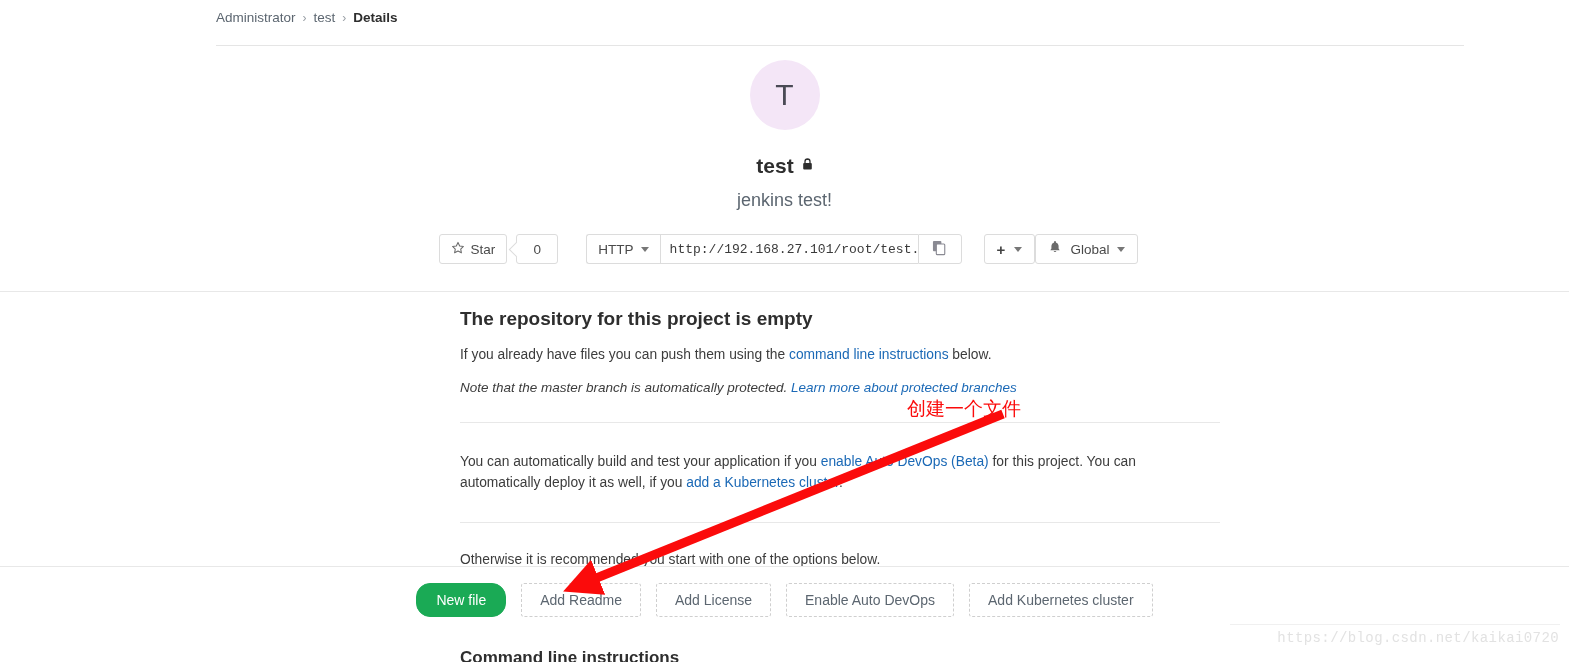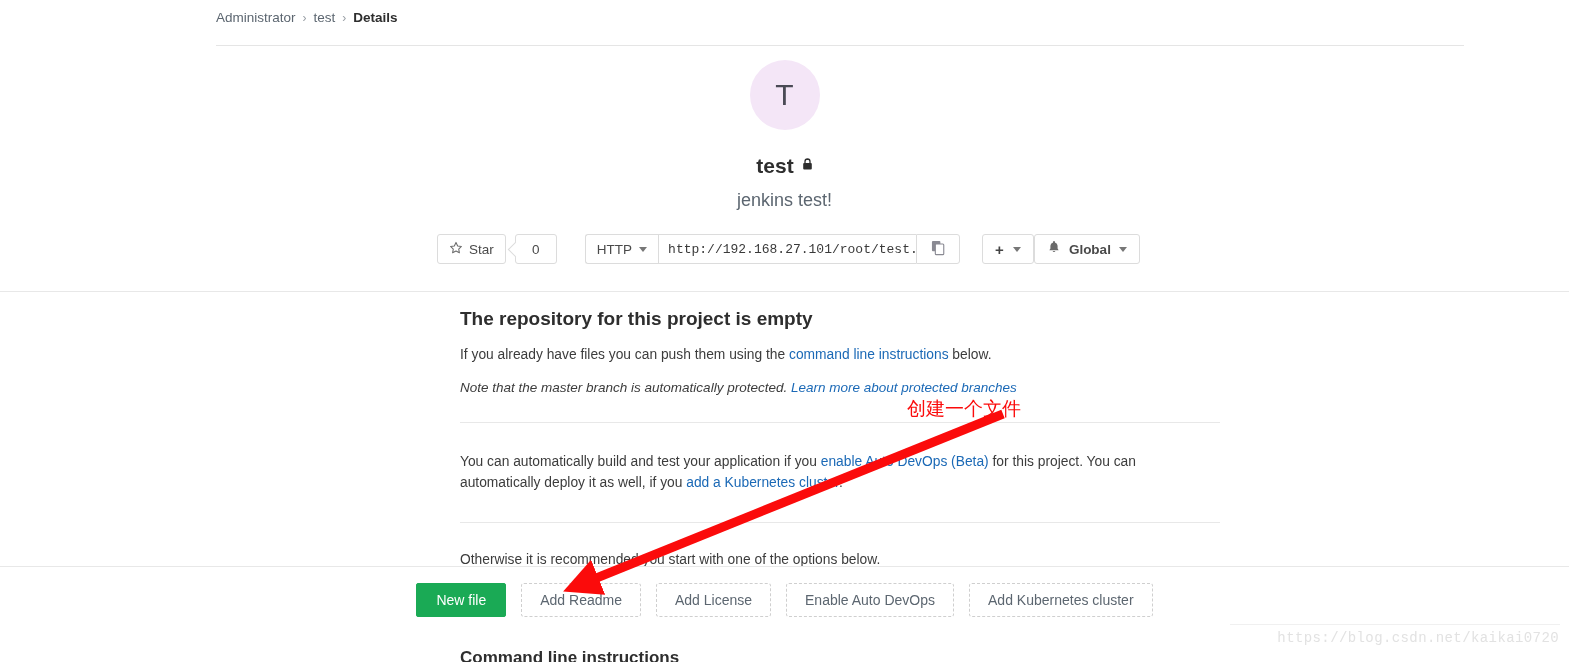--- a/index.html
+++ b/index.html
@@ -148,21 +148,21 @@
   }
   .clone-copy {
     height: 30px; width: 44px;
     border: 1px solid #dcdcdc;
     border-radius: 0 3px 3px 0;
     background: #fff;
     display: inline-flex; align-items: center; justify-content: center;
     cursor: pointer;
   }
   .btn-plus { margin-left: 22px; gap: 9px; padding: 0 12px; }
-  .btn-notif { margin-left: 0; gap: 8px; padding: 0 12px; font-weight: bold; }
+  .btn-notif { margin-left: 0; gap: 8px; padding: 0 12px; }
   .caret {
     width: 0; height: 0;
     border-left: 4px solid transparent;
     border-right: 4px solid transparent;
     border-top: 5px solid #777;
     display: inline-block;
   }
 
   
   .full-rule {
@@ -216,21 +216,21 @@
     position: absolute;
     left: 0; top: 583px;
     width: 1569px;
     display: flex; justify-content: center; align-items: center;
     gap: 15px;
   }
   .btn-newfile {
     height: 34px;
     background: #1aaa55;
     border: 1px solid #1aaa55;
-    border-radius: 2px;
+    border-radius: 14px;
     color: #fff;
     font-size: 14px;
     padding: 0 19px;
     display: inline-flex; align-items: center;
     font-family: inherit;
     cursor: pointer;
   }
   .btn-dashed {
     height: 34px;
     background: #fff;

